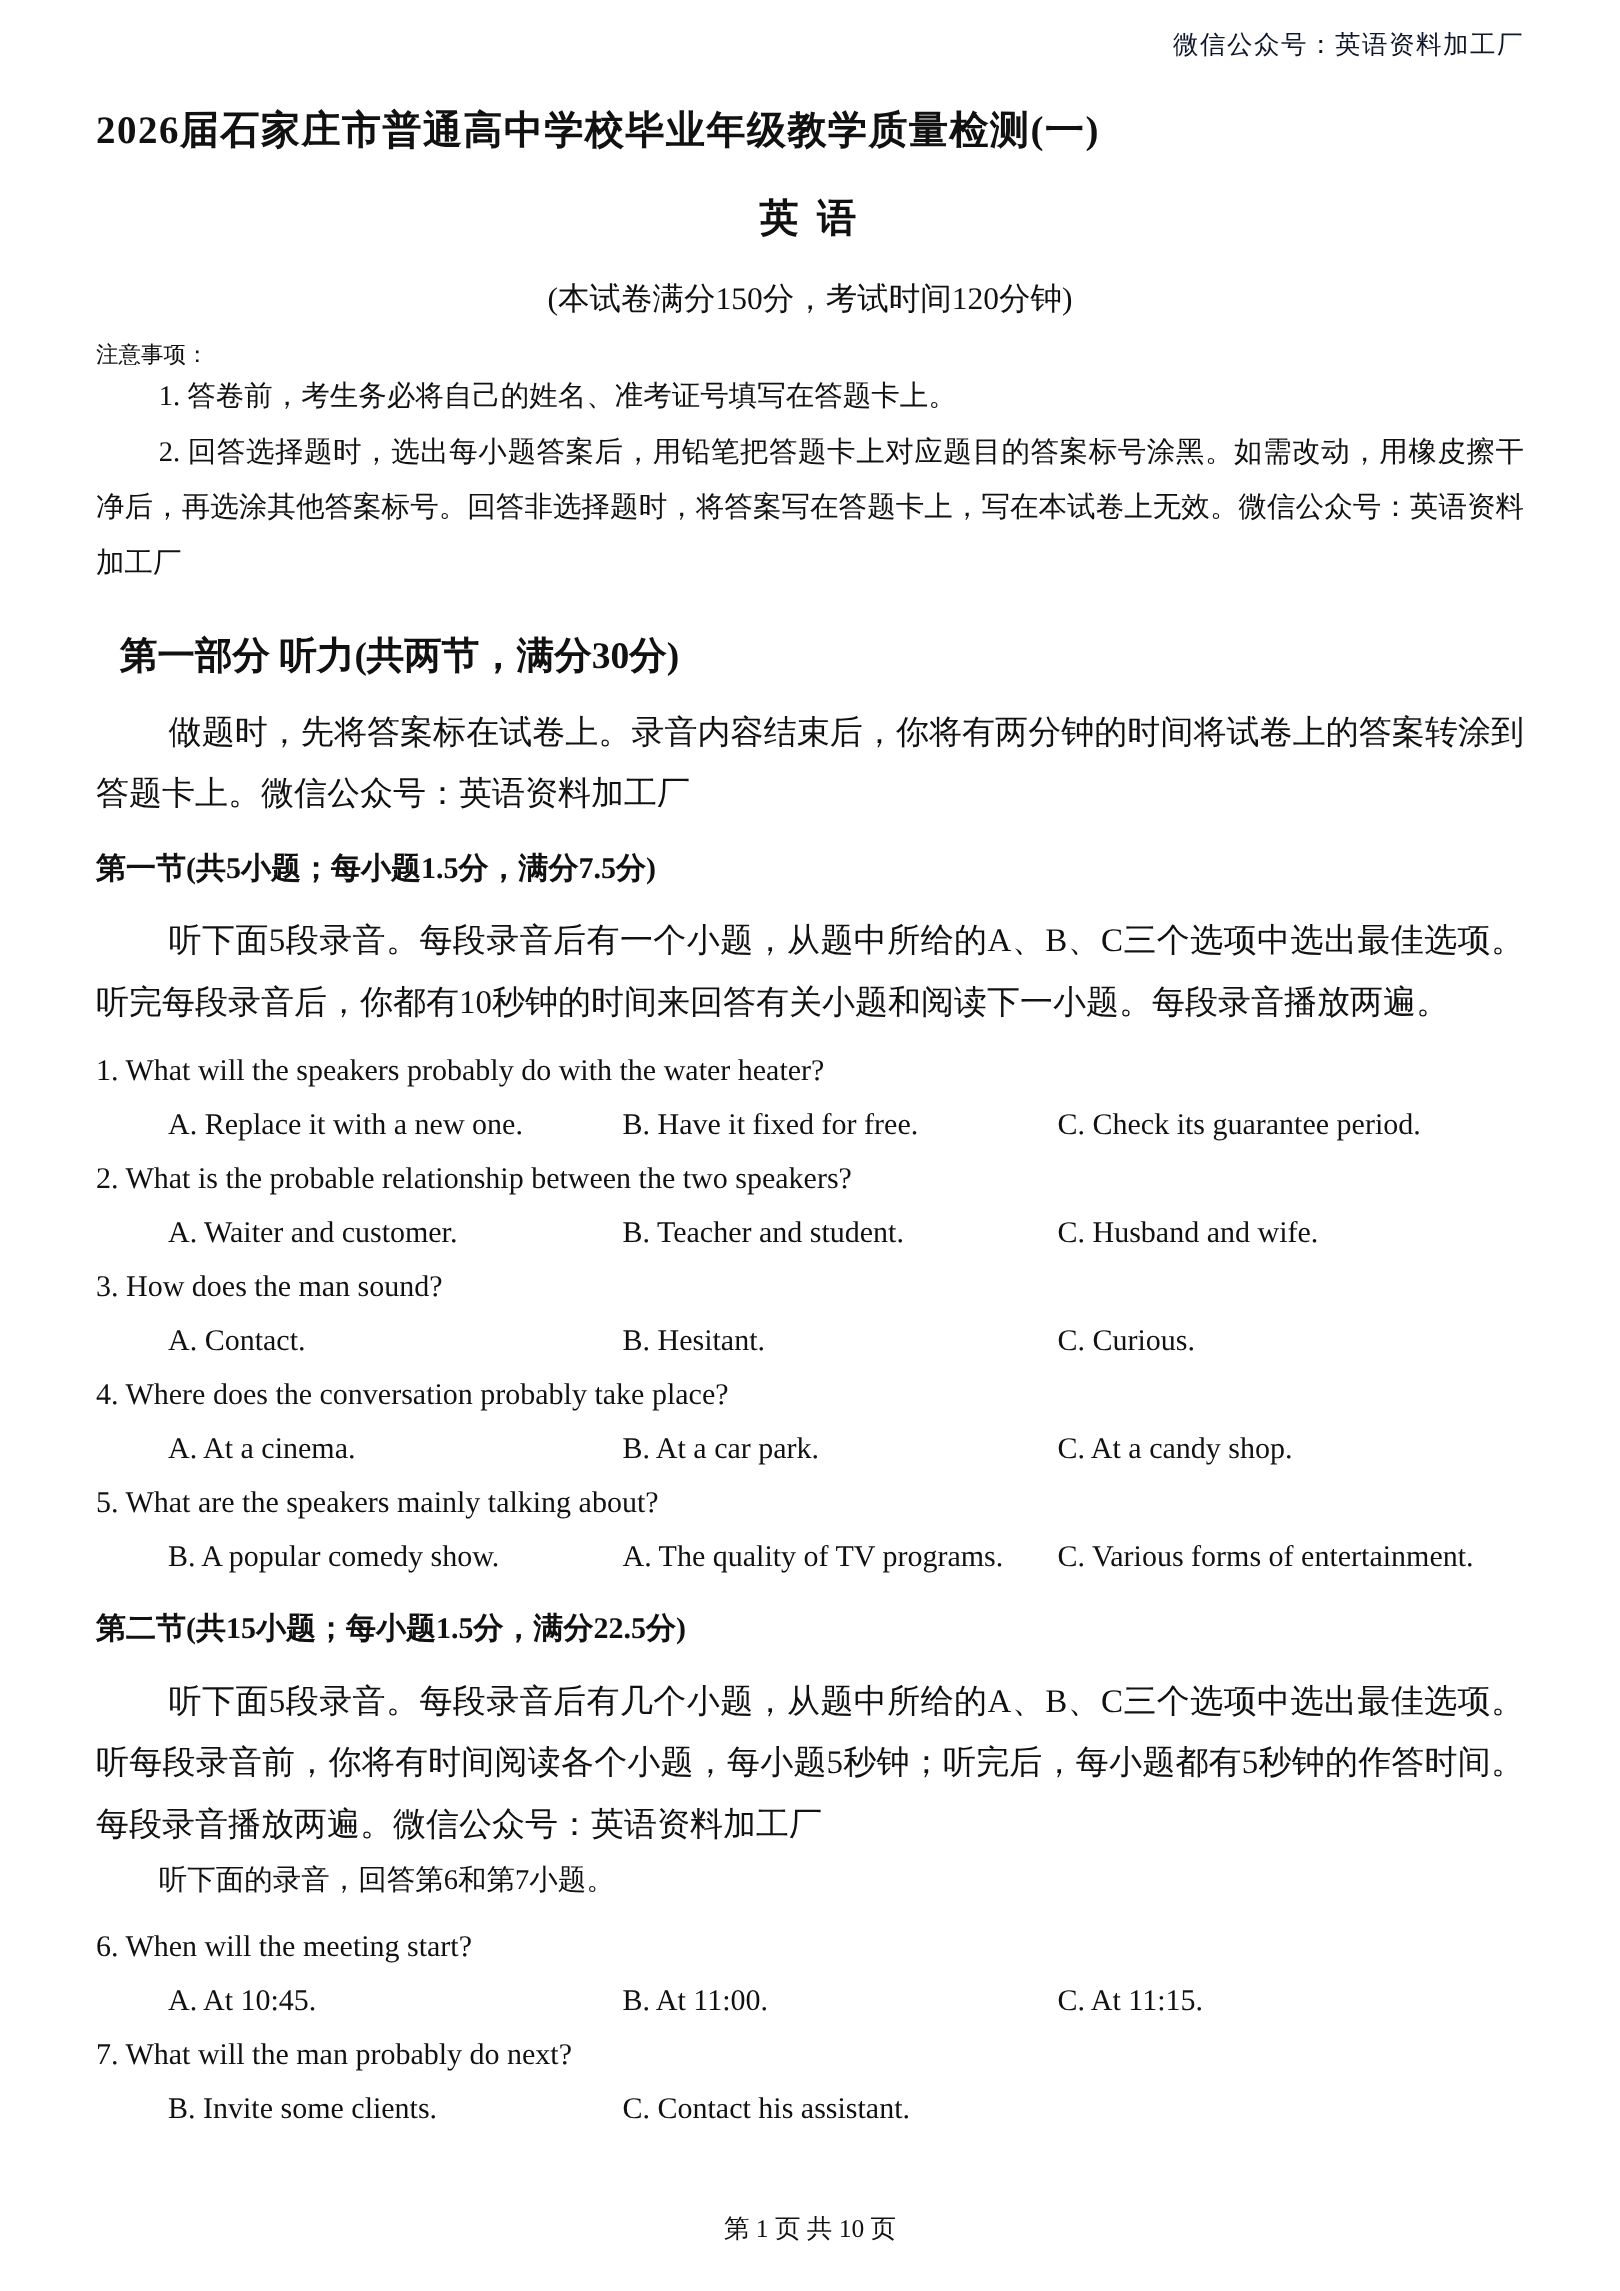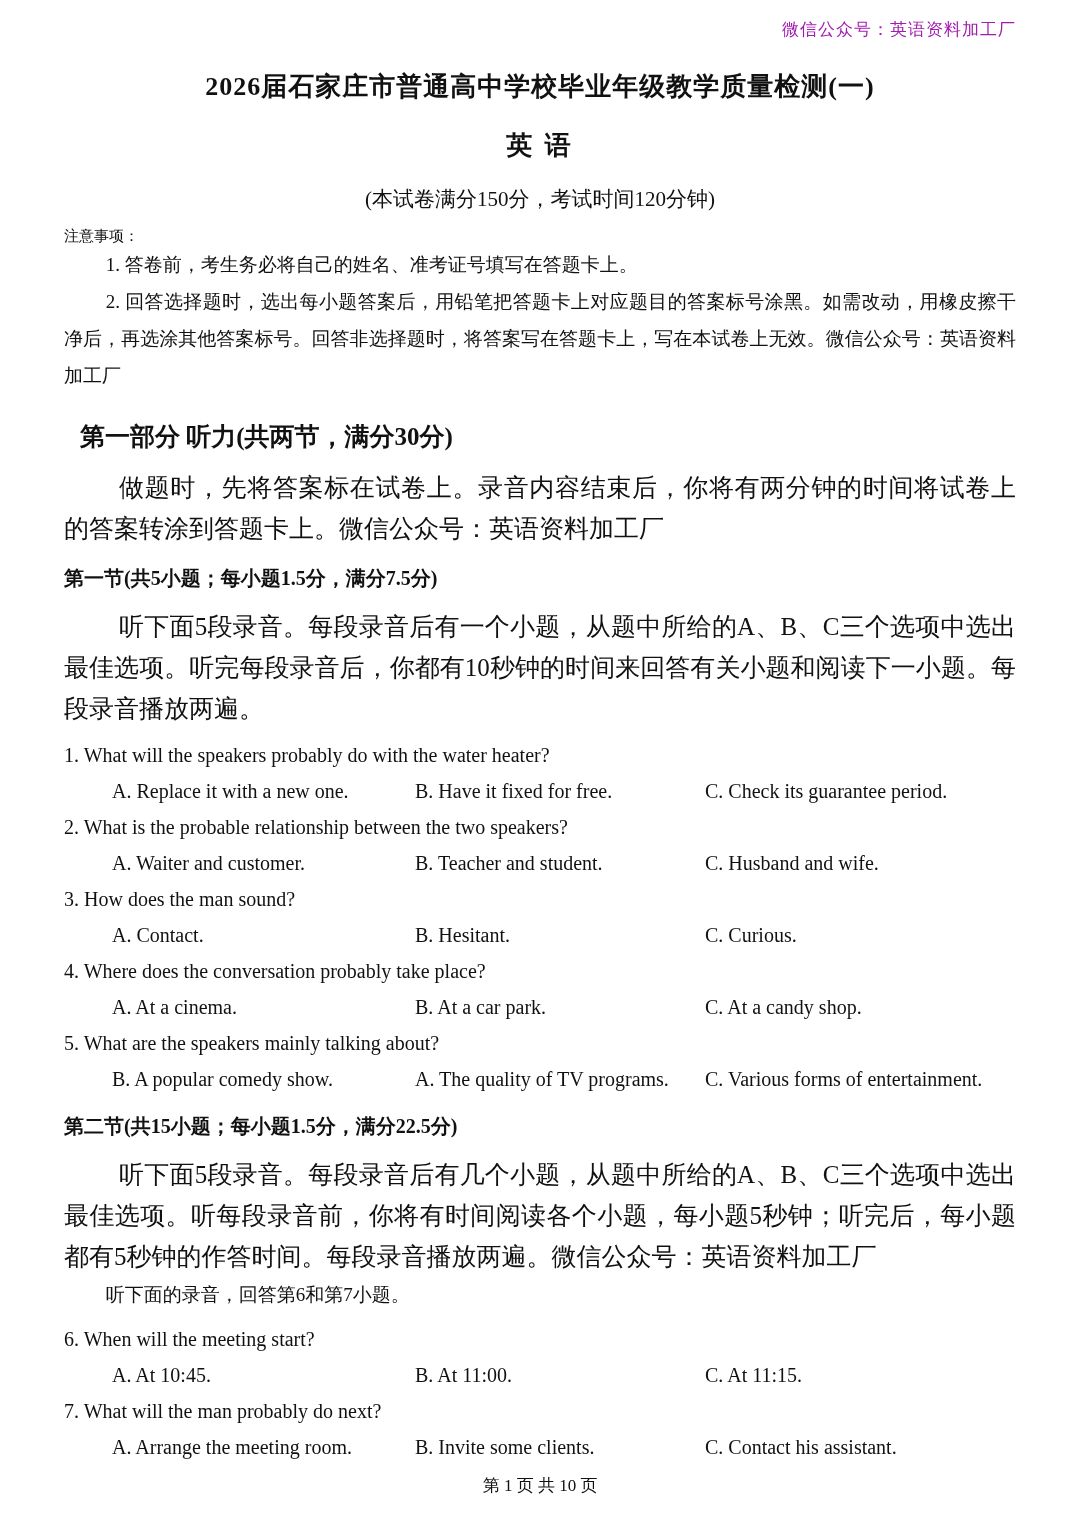--- a/index.html
+++ b/index.html
@@ -14,25 +14,24 @@
     width: 1080px;
     height: 1527px;
     background: #ffffff;
     padding: 18px 64px 0 64px;
     overflow: hidden;
   }
   .watermark {
     text-align: right;
     font-size: 17px;
     letter-spacing: 1px;
-    color: #a21caf;
+    color: #0f172a;
   }
   .title {
     margin-top: 28px;
-    text-align: center;
     font-size: 26px;
     font-weight: bold;
     letter-spacing: 1px;
   }
   .subject {
     margin-top: 24px;
     text-align: center;
     font-size: 26px;
     font-weight: bold;
     letter-spacing: 3px;
@@ -54,21 +53,21 @@
     text-align: justify;
   }
   .part-heading {
     margin-top: 26px;
     font-size: 25px;
     font-weight: bold;
     margin-left: 16px;
   }
   .intro {
     margin-top: 14px;
-    font-size: 25px;
+    font-size: 22px;
     line-height: 41px;
     text-indent: 2.2em;
     text-align: justify;
   }
   .section-heading {
     margin-top: 16px;
     font-size: 20px;
     font-weight: bold;
   }
   .questions {
@@ -181,21 +180,20 @@
       <div class="options">
         <span>A. At 10:45.</span>
         <span>B. At 11:00.</span>
         <span>C. At 11:15.</span>
       </div>
     </div>
 
     <div class="question">
       <div class="q-text">7. What will the man probably do next?</div>
       <div class="options">
-        <span>A. Arrange the meeting room.</span>
         <span>B. Invite some clients.</span>
         <span>C. Contact his assistant.</span>
       </div>
     </div>
 
   </div>
 
   <div class="footer">第 1 页 共 10 页</div>
 
 </div>

